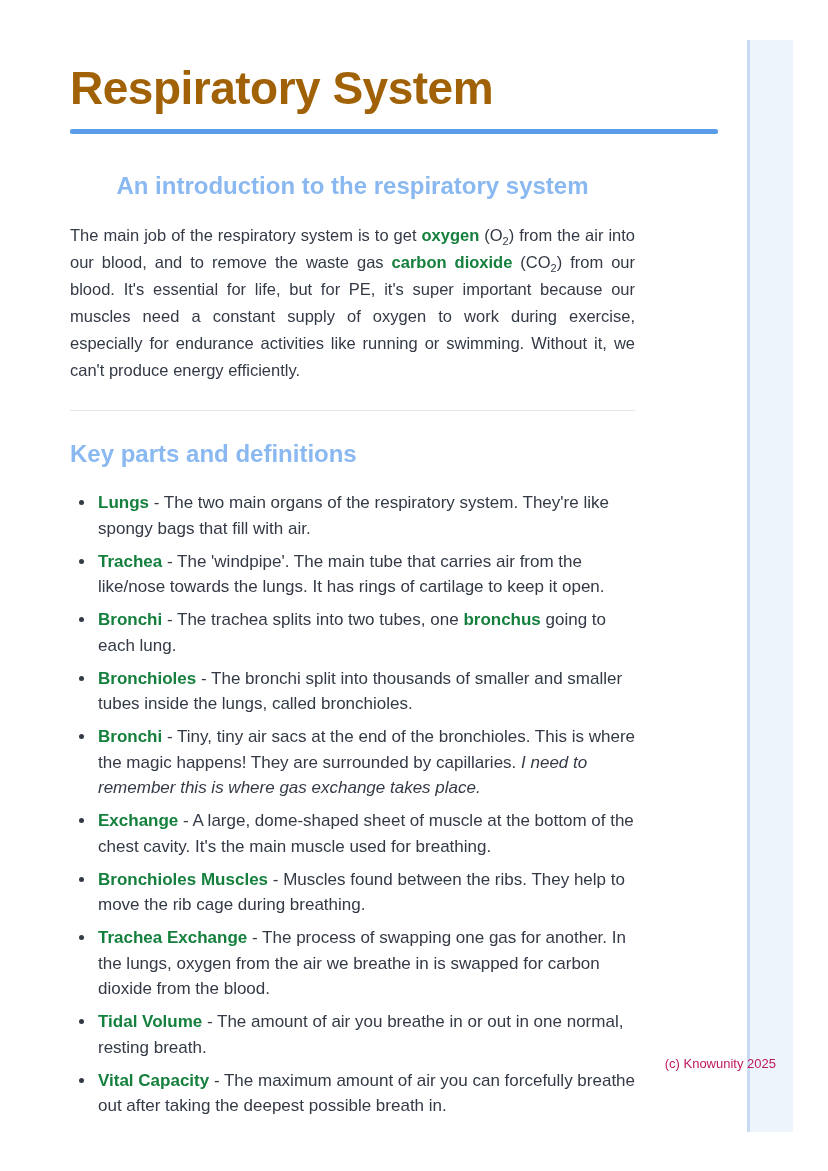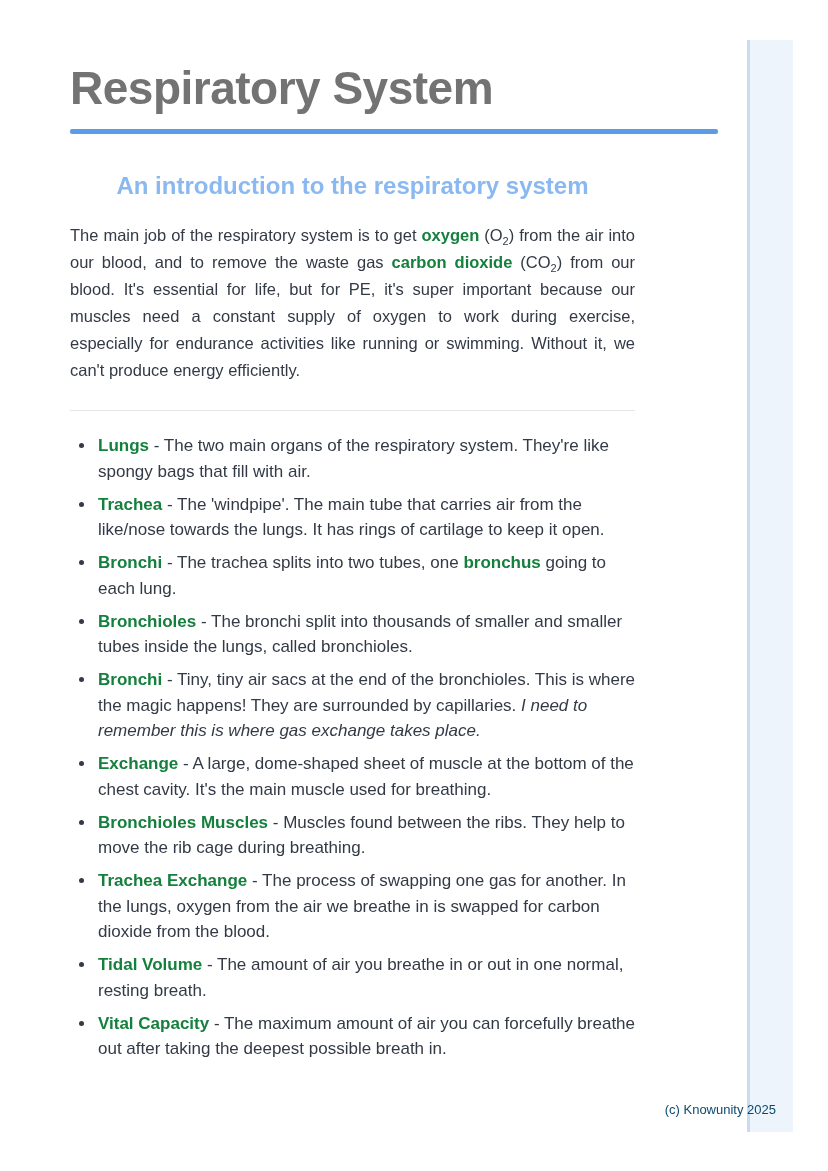--- a/index.html
+++ b/index.html
@@ -27,21 +27,21 @@
     top: 0;
     width: 565px;
     z-index: 2;
   }
   .doc-title {
     margin: 62px 0 0 0;
     font-size: 46px;
     line-height: 52px;
     font-weight: 700;
     letter-spacing: -0.5px;
-    color: #737373;
+    color: #a16207;
   }
   .title-rule {
     margin-top: 15px;
     width: 648px;
     height: 5px;
     background: #5b9ce8;
     border-radius: 2px;
   }
   .section-heading {
     margin: 0;
@@ -71,24 +71,24 @@
     font-size: 17px;
     line-height: 25.5px;
     color: #333a46;
   }
   .key-list li { margin-bottom: 7.5px; padding-left: 2px; }
   .b { font-weight: 700; color: #15803d; }
   .i { font-style: italic; }
   .sub { font-size: 11px; vertical-align: sub; line-height: 0; }
   .footer-credit {
     position: absolute;
-    top: 1102px;
+    top: 1056px;
     right: 52px;
     font-size: 13px;
-    color: #0c4a6e;
+    color: #be185d;
     z-index: 3;
   }
 </style>
 </head>
 <body>
 
 <div class="page">
 
   <div class="side-strip"></div>
 
@@ -97,20 +97,21 @@
     <h1 class="doc-title">Respiratory System</h1>
 
     <div class="title-rule"></div>
 
     <h2 class="section-heading intro-heading">An introduction to the respiratory system</h2>
 
     <p class="intro-paragraph"><span>The main job of the respiratory system is to get </span><span class="b">oxygen</span><span> (O</span><span class="sub">2</span><span>) from the air into our blood, and to remove the waste gas </span><span class="b">carbon dioxide</span><span> (CO</span><span class="sub">2</span><span>) from our blood. It's essential for life, but for PE, it's super important because our muscles need a constant supply of oxygen to work during exercise, especially for endurance activities like running or swimming. Without it, we can't produce energy efficiently.</span></p>
 
     <hr class="divider">
 
+    <h2 class="section-heading key-heading">Key parts and definitions</h2>
 
     <ul class="key-list">
       <li><span class="b">Lungs</span><span> - The two main organs of the respiratory system. They're like spongy bags that fill with air.</span></li>
       <li><span class="b">Trachea</span><span> - The 'windpipe'. The main tube that carries air from the like/nose towards the lungs. It has rings of cartilage to keep it open.</span></li>
       <li><span class="b">Bronchi</span><span> - The trachea splits into two tubes, one </span><span class="b">bronchus</span><span> going to each lung.</span></li>
       <li><span class="b">Bronchioles</span><span> - The bronchi split into thousands of smaller and smaller tubes inside the lungs, called bronchioles.</span></li>
       <li><span class="b">Bronchi</span><span> - Tiny, tiny air sacs at the end of the bronchioles. This is where the magic happens! They are surrounded by capillaries. </span><span class="i">I need to remember this is where gas exchange takes place.</span></li>
       <li><span class="b">Exchange</span><span> - A large, dome-shaped sheet of muscle at the bottom of the chest cavity. It's the main muscle used for breathing.</span></li>
       <li><span class="b">Bronchioles Muscles</span><span> - Muscles found between the ribs. They help to move the rib cage during breathing.</span></li>
       <li><span class="b">Trachea Exchange</span><span> - The process of swapping one gas for another. In the lungs, oxygen from the air we breathe in is swapped for carbon dioxide from the blood.</span></li>

